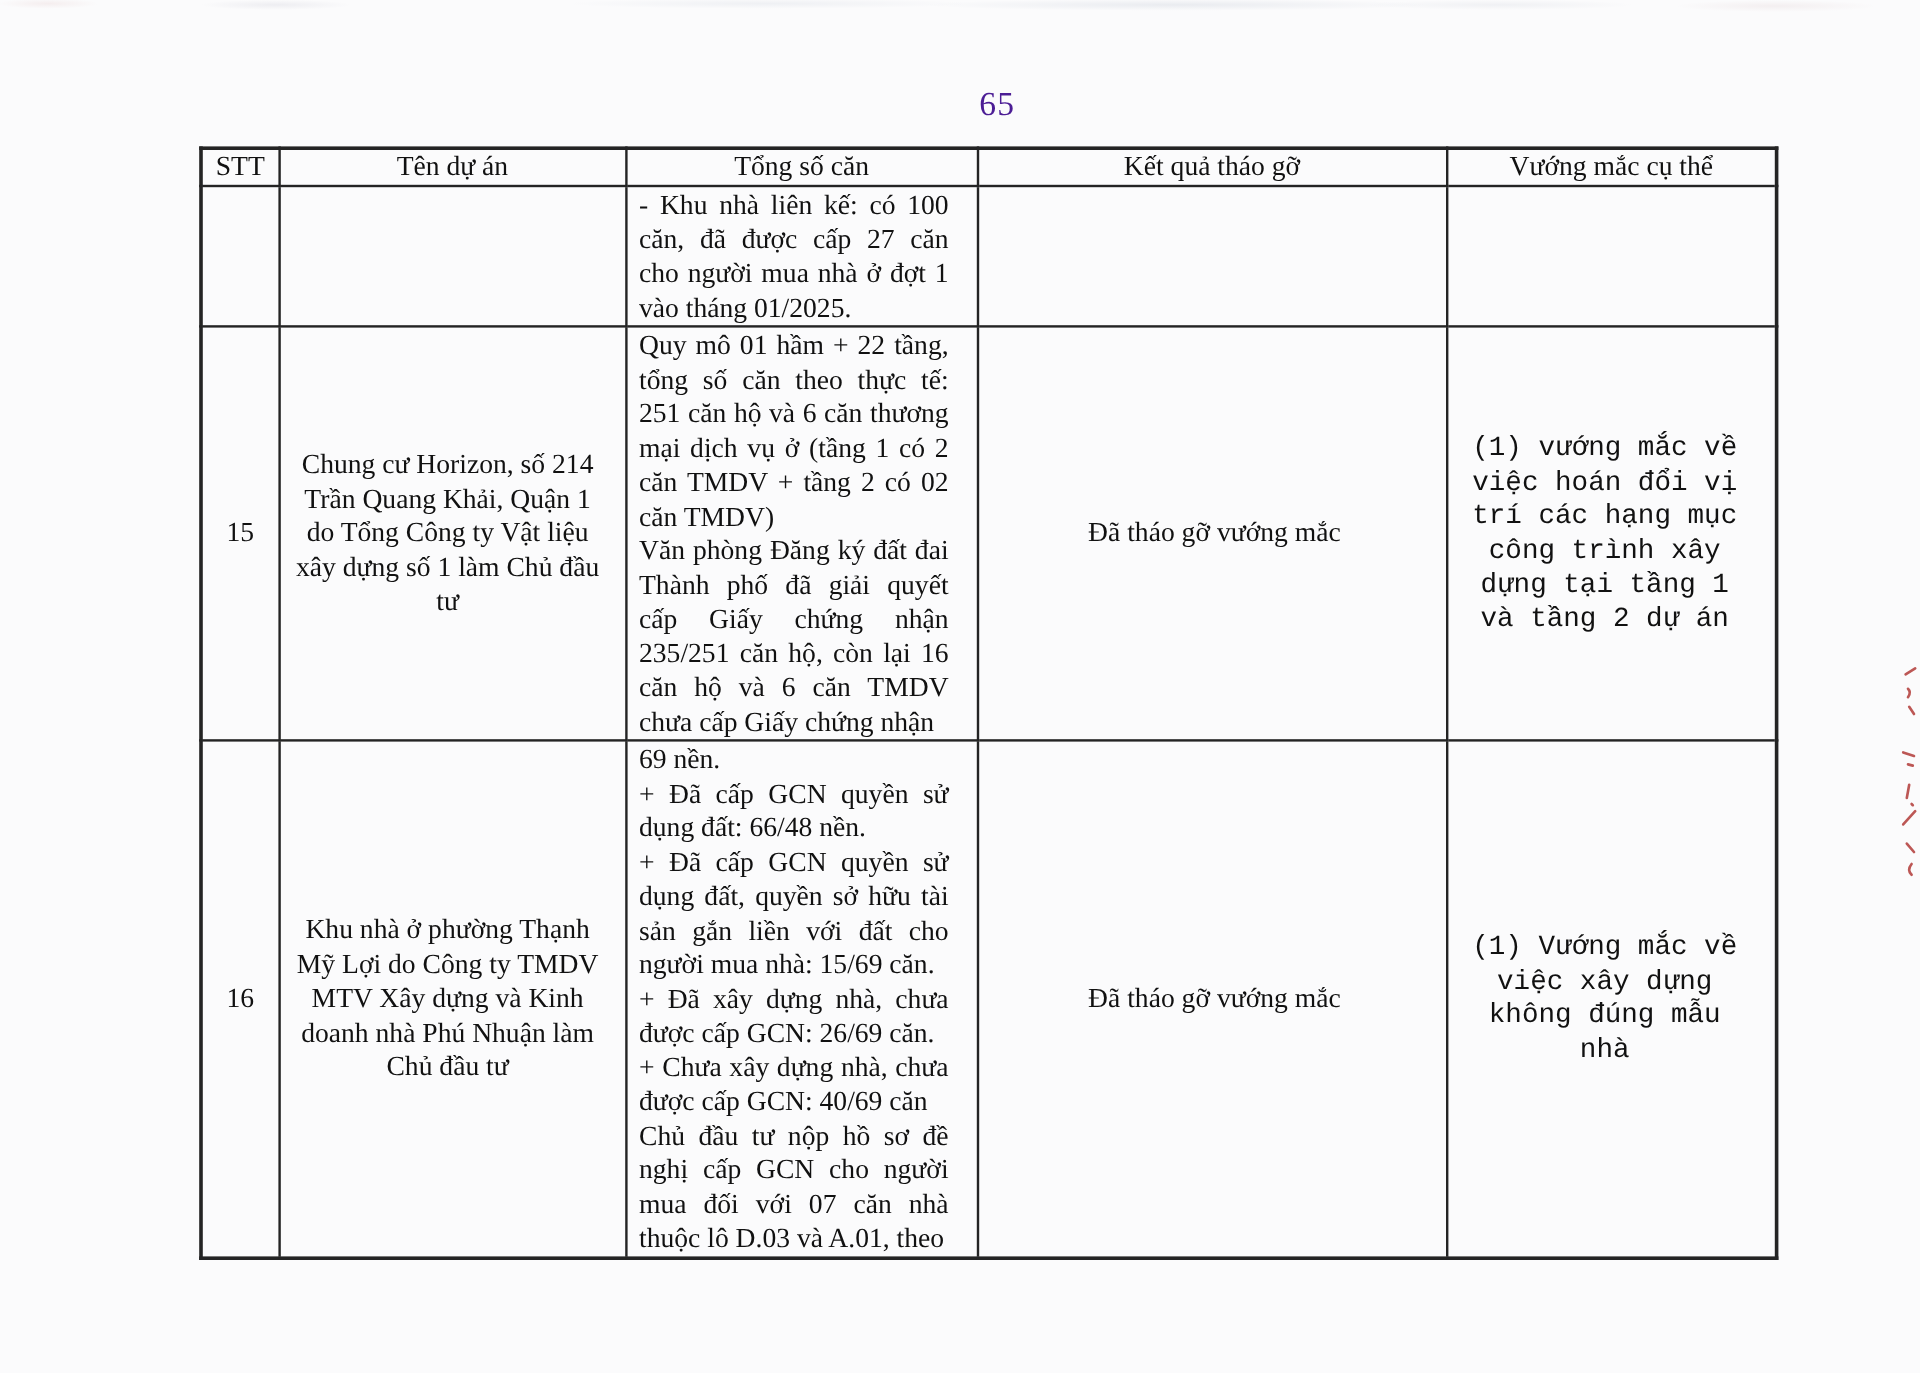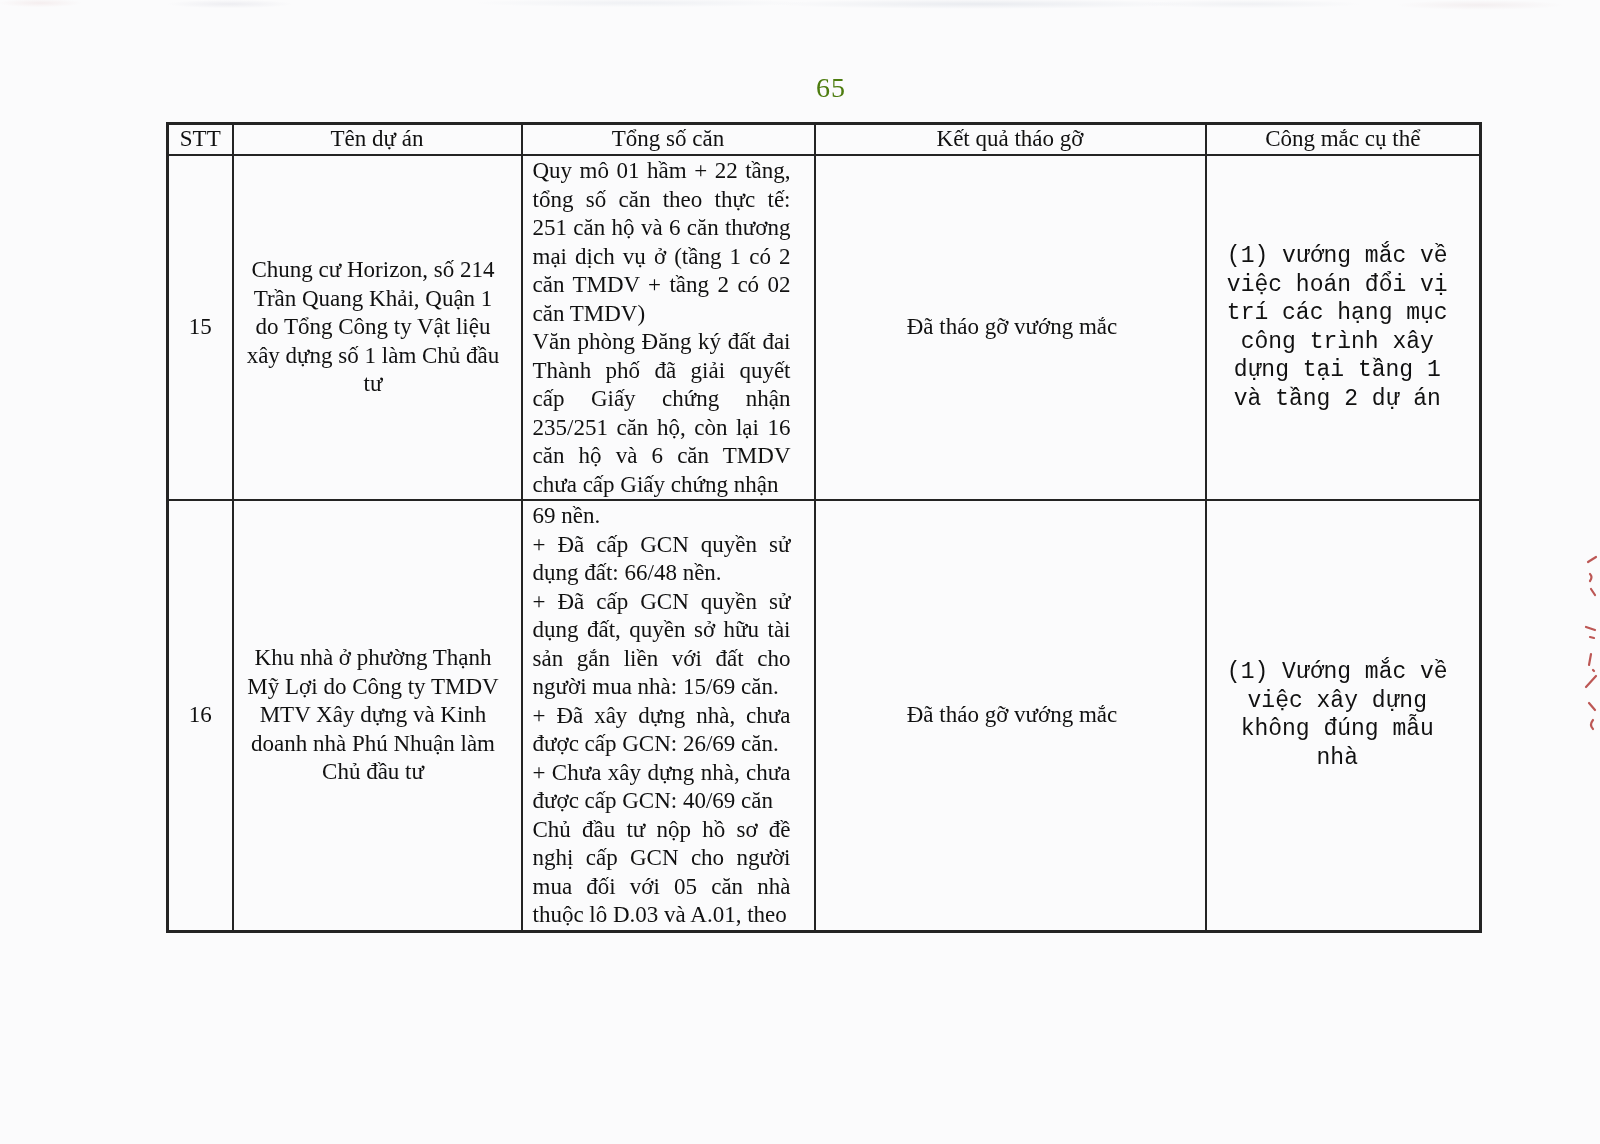--- a/index.html
+++ b/index.html
@@ -20,21 +20,21 @@
       radial-gradient(90px 6px at 230px 4px, rgba(140,140,165,0.12), transparent 70%),
       radial-gradient(240px 6px at 640px 3px, rgba(130,145,170,0.10), transparent 70%),
       radial-gradient(300px 7px at 980px 4px, rgba(125,140,165,0.14), transparent 70%),
       radial-gradient(160px 6px at 1250px 4px, rgba(140,150,170,0.10), transparent 70%),
       radial-gradient(120px 7px at 1480px 5px, rgba(175,130,135,0.10), transparent 70%);
   }
   .page-number {
     position:absolute; left:799px; top:72px; width:64px;
     text-align:center;
     font-size:28px; line-height:32px;
-    color:#4d7c0f;
+    color:#4c1d95;
     letter-spacing:1px;
   }
   table.report {
     position:absolute; left:166px; top:122px;
     width:1313px;
     border-collapse:collapse;
     table-layout:fixed;
     border:3px solid #242424;
   }
   .report th, .report td {
@@ -78,24 +78,33 @@
         <col style="width:293px">
         <col style="width:391px">
         <col style="width:275px">
     </colgroup>
     <thead>
       <tr>
         <th>STT</th>
         <th>Tên dự án</th>
         <th>Tổng số căn</th>
         <th>Kết quả tháo gỡ</th>
-        <th>Công mắc cụ thể</th>
+        <th>Vướng mắc cụ thể</th>
       </tr>
     </thead>
     <tbody>
+      <tr class="r-cont">
+        <td class="c-stt"></td>
+        <td class="c-name"></td>
+        <td class="c-total">
+          <p>- Khu nhà liên kế: có 100 căn, đã được cấp 27 căn cho người mua nhà ở đợt 1 vào tháng 01/2025.</p>
+        </td>
+        <td class="c-result"></td>
+        <td class="c-issue"></td>
+      </tr>
 
       <tr class="r-main">
         <td class="c-stt">15</td>
         <td class="c-name">Chung cư Horizon, số 214 Trần Quang Khải, Quận 1 do Tổng Công ty Vật liệu xây dựng số 1 làm Chủ đầu tư</td>
         <td class="c-total">
           <p>Quy mô 01 hầm + 22 tầng, tổng số căn theo thực tế: 251 căn hộ và 6 căn thương mại dịch vụ ở (tầng 1 có 2 căn TMDV + tầng 2 có 02 căn TMDV)</p>
           <p>Văn phòng Đăng ký đất đai Thành phố đã giải quyết cấp Giấy chứng nhận 235/251 căn hộ, còn lại 16 căn hộ và 6 căn TMDV chưa cấp Giấy chứng nhận</p>
         </td>
         <td class="c-result">Đã tháo gỡ vướng mắc</td>
         <td class="c-issue">(1) vướng mắc về việc hoán đổi vị trí các hạng mục công trình xây dựng tại tầng 1 và tầng 2 dự án</td>
@@ -103,21 +112,21 @@
 
       <tr class="r-last">
         <td class="c-stt">16</td>
         <td class="c-name">Khu nhà ở phường Thạnh Mỹ Lợi do Công ty TMDV MTV Xây dựng và Kinh doanh nhà Phú Nhuận làm Chủ đầu tư</td>
         <td class="c-total">
           <p>69 nền.</p>
           <p>+ Đã cấp GCN quyền sử dụng đất: 66/48 nền.</p>
           <p>+ Đã cấp GCN quyền sử dụng đất, quyền sở hữu tài sản gắn liền với đất cho người mua nhà: 15/69 căn.</p>
           <p>+ Đã xây dựng nhà, chưa được cấp GCN: 26/69 căn.</p>
           <p>+ Chưa xây dựng nhà, chưa được cấp GCN: 40/69 căn</p>
-          <p>Chủ đầu tư nộp hồ sơ đề nghị cấp GCN cho người mua đối với 05 căn nhà thuộc lô D.03 và A.01, theo</p>
+          <p>Chủ đầu tư nộp hồ sơ đề nghị cấp GCN cho người mua đối với 07 căn nhà thuộc lô D.03 và A.01, theo</p>
         </td>
         <td class="c-result">Đã tháo gỡ vướng mắc</td>
         <td class="c-issue">(1) Vướng mắc về việc xây dựng không đúng mẫu nhà</td>
       </tr>
     </tbody>
   </table>
 
   <svg class="red-marks" width="20" height="190" viewBox="0 0 20 190" xmlns="http://www.w3.org/2000/svg">
     <g fill="none" stroke-width="2.2" stroke-linecap="round" opacity="0.85" stroke="#b23b38">
       <path d="M8 12 l8 -5"></path>

